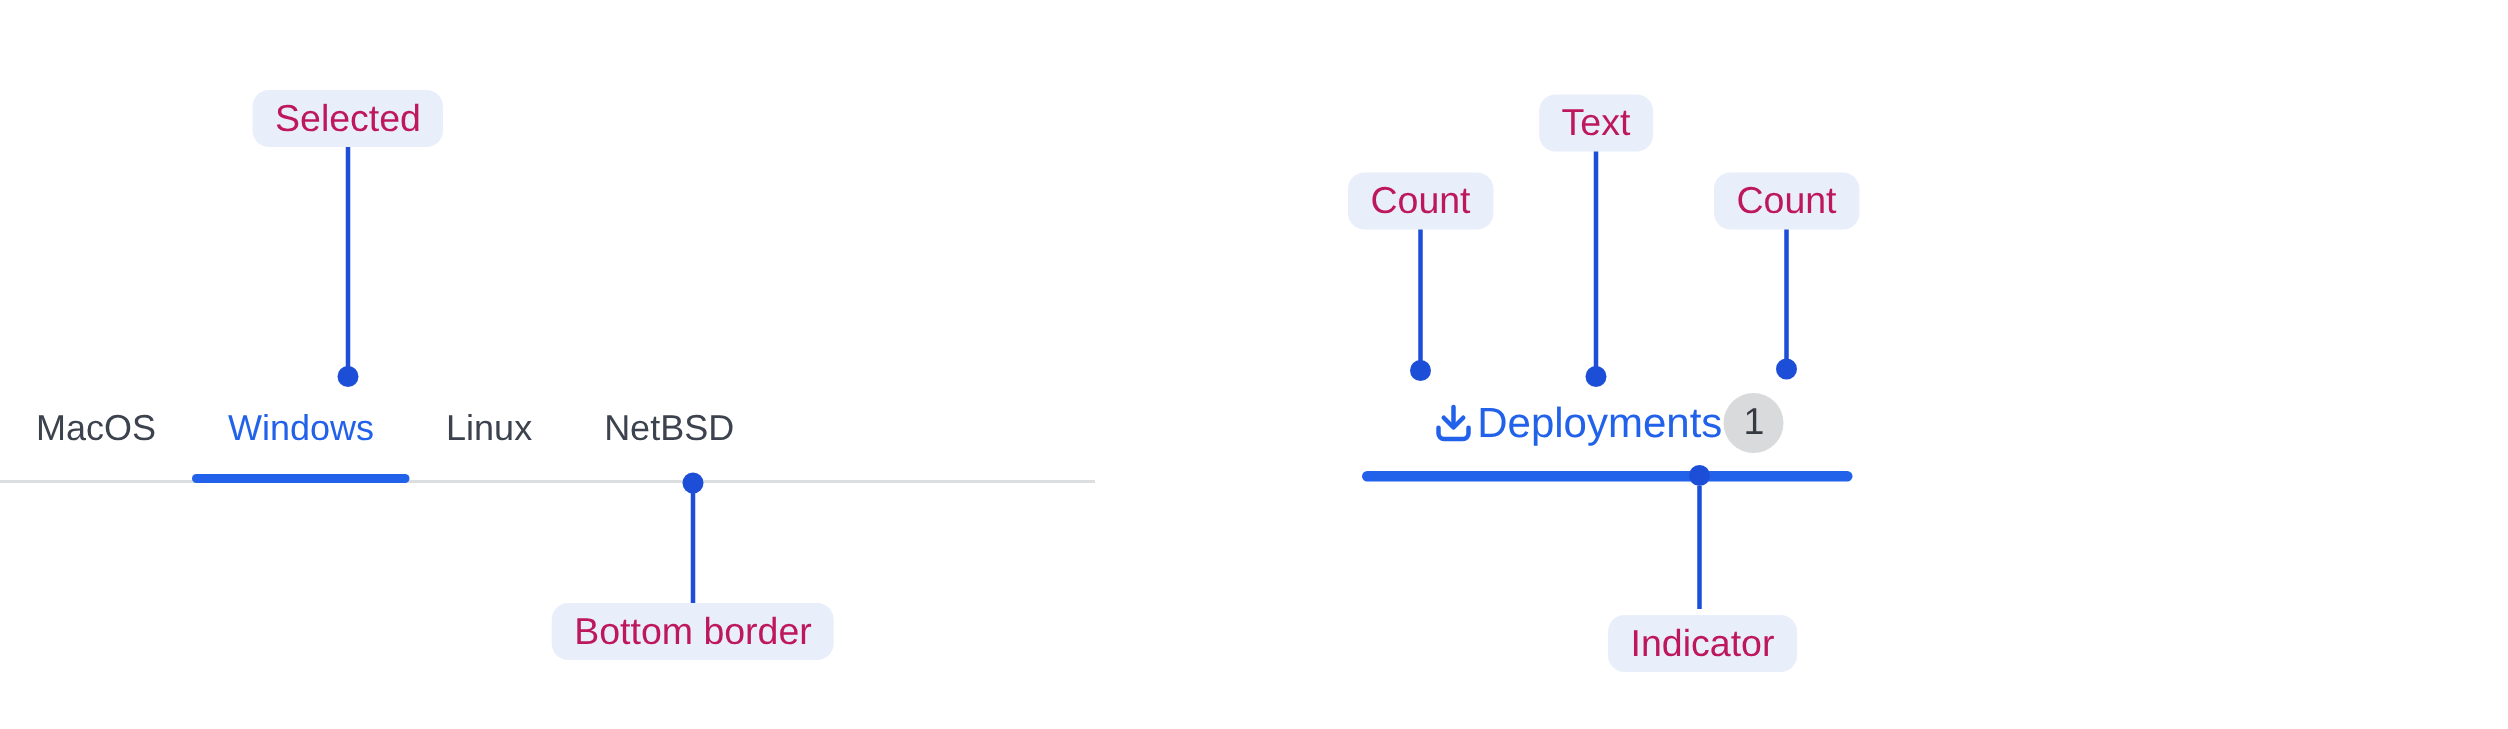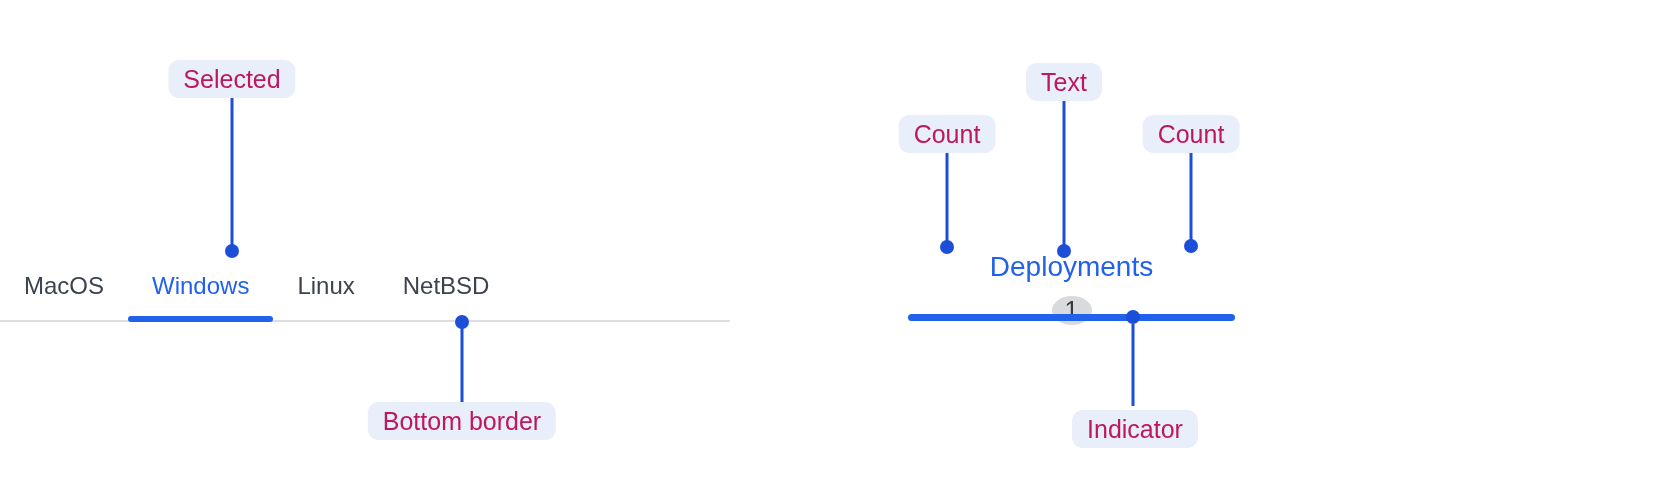--- a/index.html
+++ b/index.html
@@ -27,22 +27,22 @@
     padding:0 24px;font-size:24px;font-weight:500;color:#3d434e;cursor:pointer;
   }
   .tab.selected{color:#2262eb;}
   .tab-underline{
     position:absolute;left:0;right:0;bottom:-2px;height:6px;
     background:#2262eb;border-radius:3px;
   }
   
   .anatomy-tab{
     position:absolute;left:908px;top:250px;width:327px;height:63px;
-    display:flex;align-items:center;justify-content:center;gap:13px;
-    color:#2262eb;font-size:28px;font-weight:500;cursor:pointer;flex-direction:column;
+    display:flex;align-items:center;justify-content:center;gap:1px;
+    color:#2262eb;font-size:28px;font-weight:500;cursor:pointer;
   }
   .anatomy-tab .dl-icon{width:30px;height:30px;display:block;}
   .count-badge{
     width:40px;height:40px;border-radius:50%;background:#d9dadc;color:#363b42;
     font-size:25px;font-weight:500;display:flex;align-items:center;justify-content:center;
   }
   .indicator{
     position:absolute;left:0;right:0;bottom:-8px;height:7px;
     background:#2262eb;border-radius:4px;
   }

